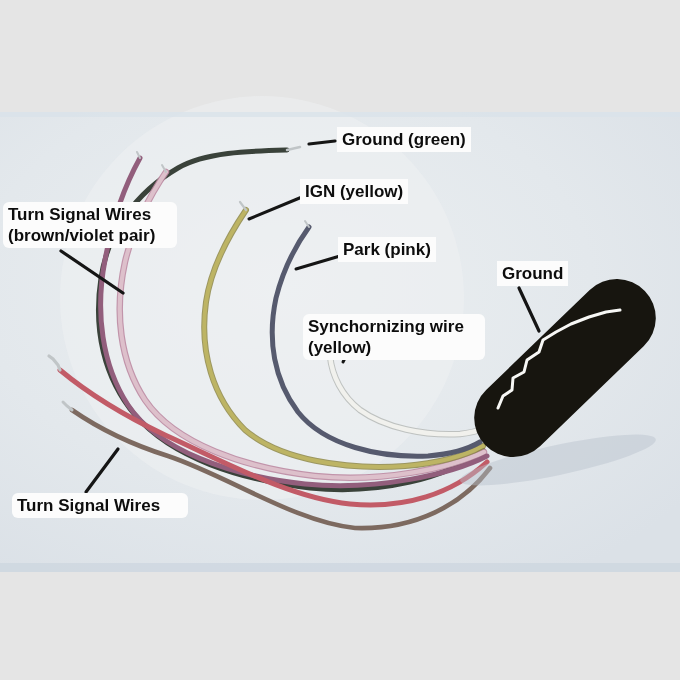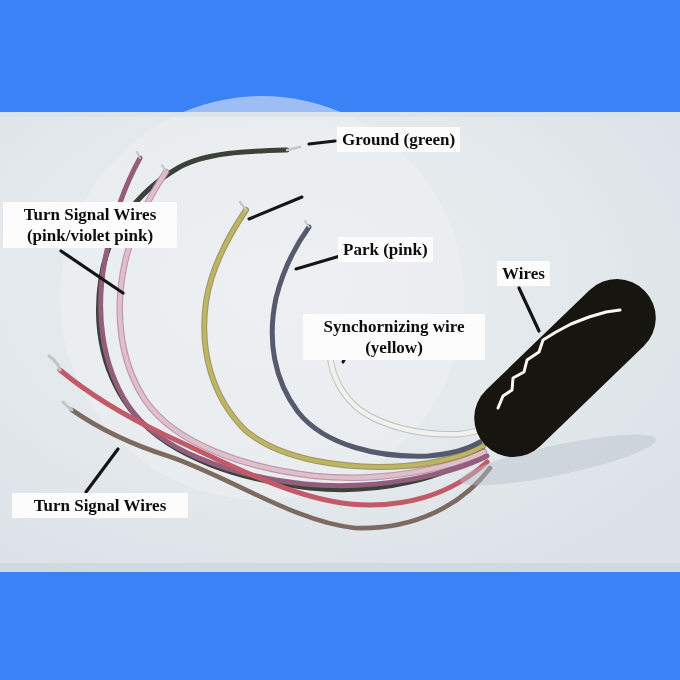--- a/index.html
+++ b/index.html
@@ -1,22 +1,22 @@
 <!DOCTYPE html>
 <html><head>
 <meta charset="utf-8">
 <style>
   html,body{margin:0;padding:0;background:#ffffff;}
-  .frame{position:relative;width:680px;height:680px;background:#3b82f6;overflow:hidden;
-         font-family:Liberation Serif, serif;}
+  .frame{position:relative;width:680px;height:680px;background:#e5e5e5;overflow:hidden;
+         font-family:Liberation Sans, sans-serif;}
   svg{position:absolute;left:0;top:0;}
   .label{position:absolute;background:#fcfcfc;color:#0d0d0d;
          font-weight:bold;font-size:17px;line-height:21px;
          padding:2px 5px;white-space:nowrap;}
-  .label.center{text-align:center;}
+  .label.center{text-align:left;border-radius:6px;}
 </style>
 </head>
 <body>
 
 <div class="frame">
 
   <svg width="680" height="680" viewBox="0 0 680 680">
     <defs>
       <radialGradient id="bgGrad" cx="42%" cy="38%" r="75%">
         <stop offset="0%" stop-color="#ebeff1"></stop>
@@ -77,32 +77,33 @@
     <path d="M 302,197 L 249,219" fill="none" stroke-width="3" stroke-linecap="round" stroke="#151515"></path>
     <path d="M 340,256 L 296,269" fill="none" stroke-width="3" stroke-linecap="round" stroke="#151515"></path>
     <path d="M 356,336 L 343,362" fill="none" stroke-width="3" stroke-linecap="round" stroke="#151515"></path>
     <path d="M 519,288 L 539,331" fill="none" stroke-width="3.2" stroke-linecap="round" stroke="#151515"></path>
     <path d="M 61,251 L 123,293" fill="none" stroke-width="3.2" stroke-linecap="round" stroke="#151515"></path>
     <path d="M 118,449 L 86,492" fill="none" stroke-width="3.2" stroke-linecap="round" stroke="#151515"></path>
   </svg>
 
   <div class="label" style="left:337px;top:127px;">Ground (green)</div>
 
+  <div class="label" style="left:300px;top:179px;">IGN (yellow)</div>
 
   <div class="label" style="left:338px;top:237px;">Park (pink)</div>
 
   <div class="label center" style="left:303px;top:303px;width:172px;margin-top:11px;">
     <div>Synchornizing wire</div>
     <div>(yellow)</div>
   </div>
 
-  <div class="label" style="left:497px;top:261px;">Wires</div>
+  <div class="label" style="left:497px;top:261px;">Ground</div>
 
   <div class="label center" style="left:3px;top:202px;width:164px;">
     <div>Turn Signal Wires</div>
-    <div>(pink/violet pink)</div>
+    <div>(brown/violet pair)</div>
   </div>
 
   <div class="label center" style="left:12px;top:493px;width:166px;">
     <div>Turn Signal Wires</div>
   </div>
 
 </div>
 
 </body></html>

